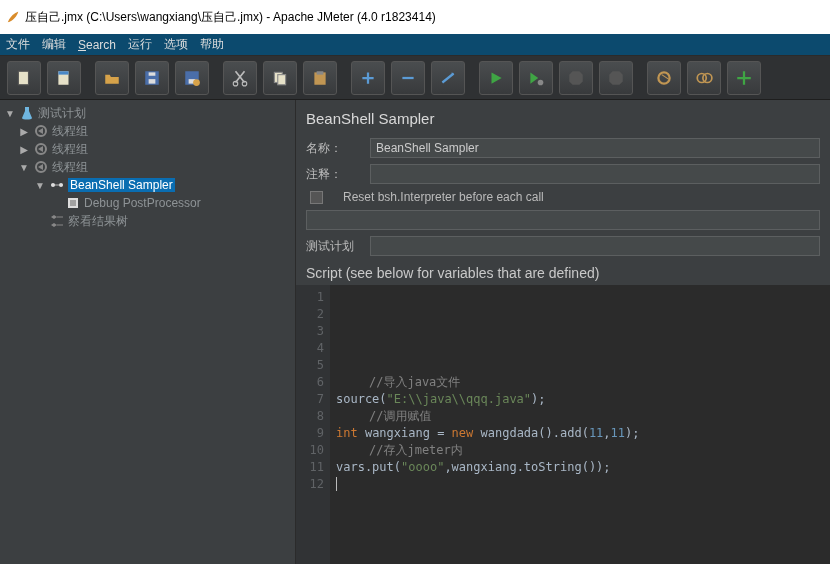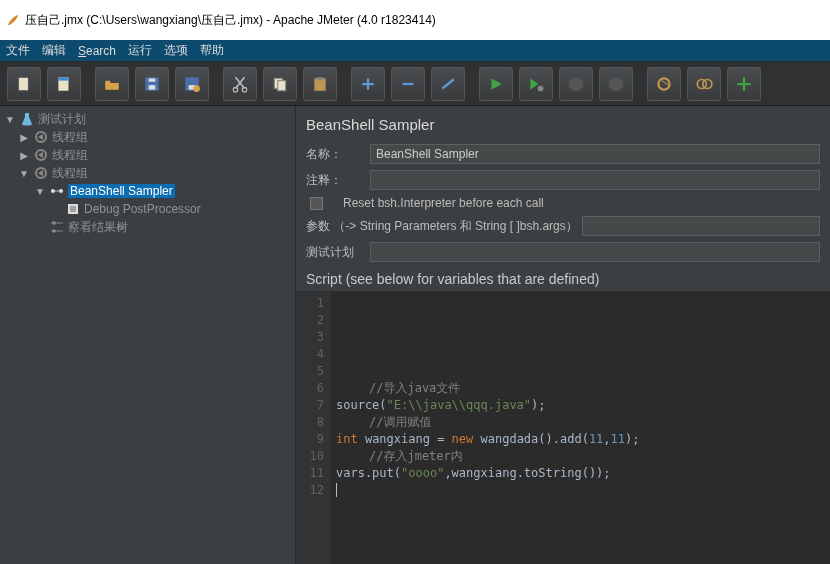--- a/index.html
+++ b/index.html
@@ -1,17 +1,17 @@
 <!DOCTYPE html>
 <html><head>
 <meta charset="utf-8">
 <style>
   * { box-sizing: border-box; margin: 0; padding: 0; }
   html, body { width: 830px; height: 564px; font-family: "Microsoft YaHei", Arial, sans-serif; font-size: 12px; background: #3c3f41; color: #bbbbbb; overflow: hidden; }
-  .title-bar { background: #ffffff; height: 40px; display: flex; align-items: center; padding: 0 6px; color: #000; font-size: 12px; }
+  .title-bar { background: #ffffff; height: 34px; display: flex; align-items: center; padding: 0 6px; color: #000; font-size: 12px; }
   .title-bar .feather { width: 14px; height: 14px; margin-right: 5px; display:inline-block; }
   .menu-bar { background: #0c4a6e; height: 22px; display: flex; align-items: center; padding: 0 6px; gap: 12px; color: #dddddd; border-bottom:1px solid #2b2b2b; }
   .menu-bar span { cursor: default; }
   .menu-bar .mnemonic { text-decoration: underline; }
   .toolbar { background: #2f3133; height: 44px; display: flex; align-items: center; padding: 0 4px; border-bottom:1px solid #1e1e1e; }
   .toolbar .btn { width: 34px; height: 34px; margin: 0 3px; background: linear-gradient(#4a4d4f,#383a3c); border:1px solid #555; border-radius:3px; display:flex; align-items:center; justify-content:center; cursor:pointer; }
   .toolbar .sep { width: 8px; }
   .toolbar svg { width:18px; height:18px; }
   .workspace { display:flex; height: calc(564px - 22px - 22px - 44px); }
   .tree-panel { width: 296px; background:#3c3f41; border-right:1px solid #2b2b2b; padding-top:4px; overflow:auto; }
@@ -260,21 +260,20 @@
       <span class="flabel">注释：</span>
       <input type="text" value="" style="">
     </div>
 
     <div class="form-row">
       <span class="cbx"></span>
       <span>Reset bsh.Interpreter before each call</span>
     </div>
 
     <div class="form-row params">
-      <span class="plabel">参数 （-&gt; String Parameters 和 String [ ]bsh.args）</span>
       <input type="text" class="small-input" style="flex: 1 1 0%;" value="">
     </div>
 
     <div class="form-row">
       <span class="flabel">测试计划</span>
       <input type="text" value="" style="">
     </div>
 
     <div class="script-label">Script (see below for variables that are defined)</div>
 

